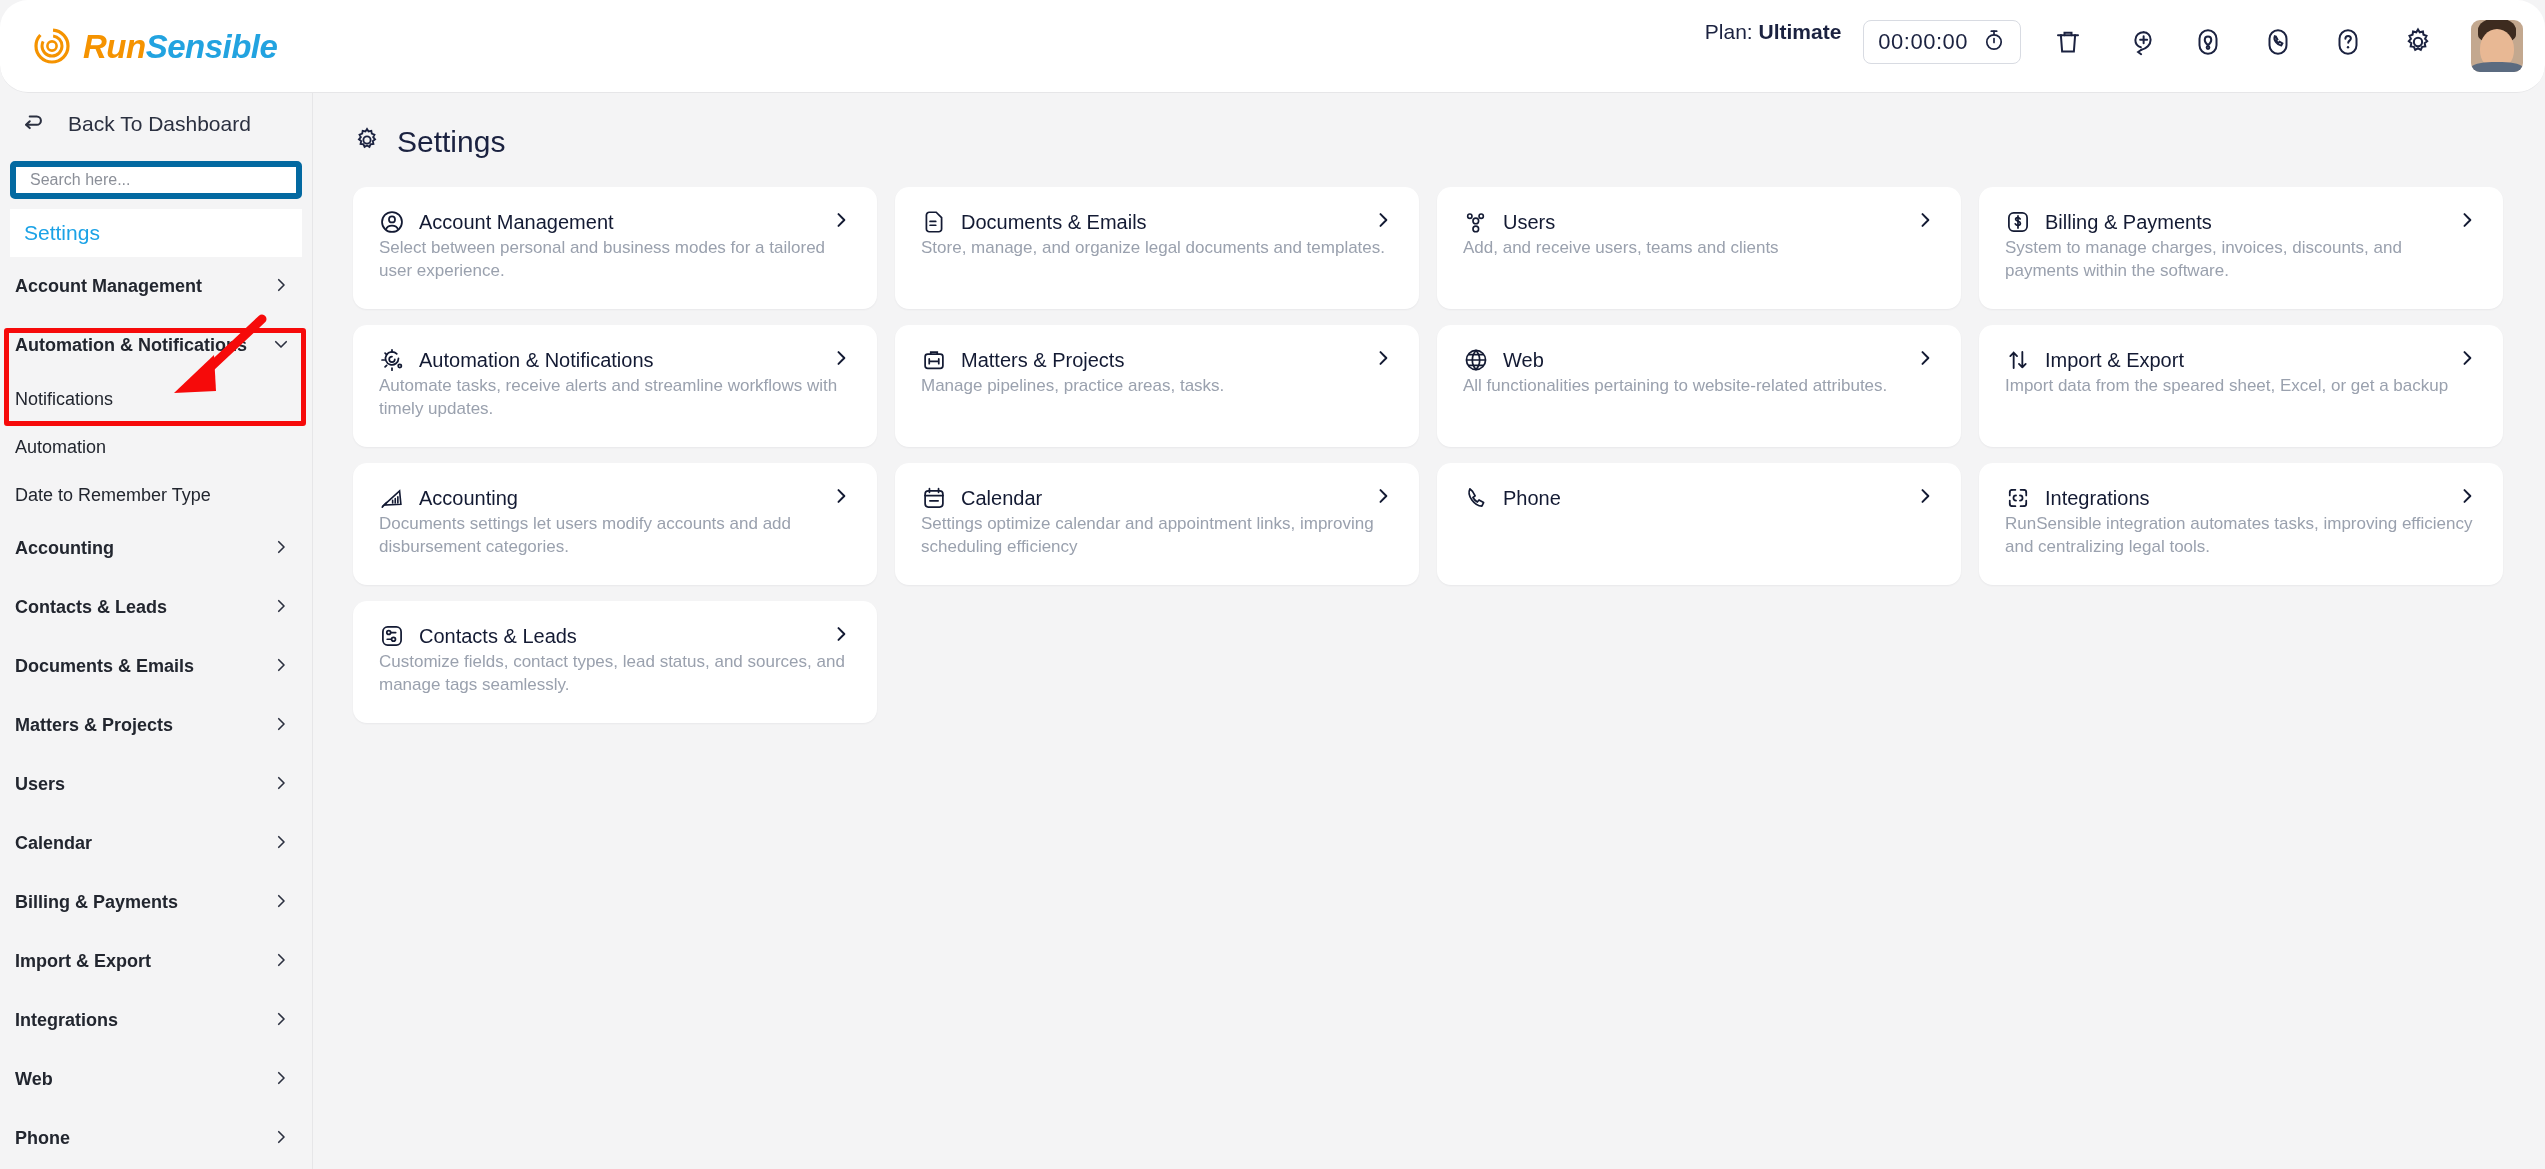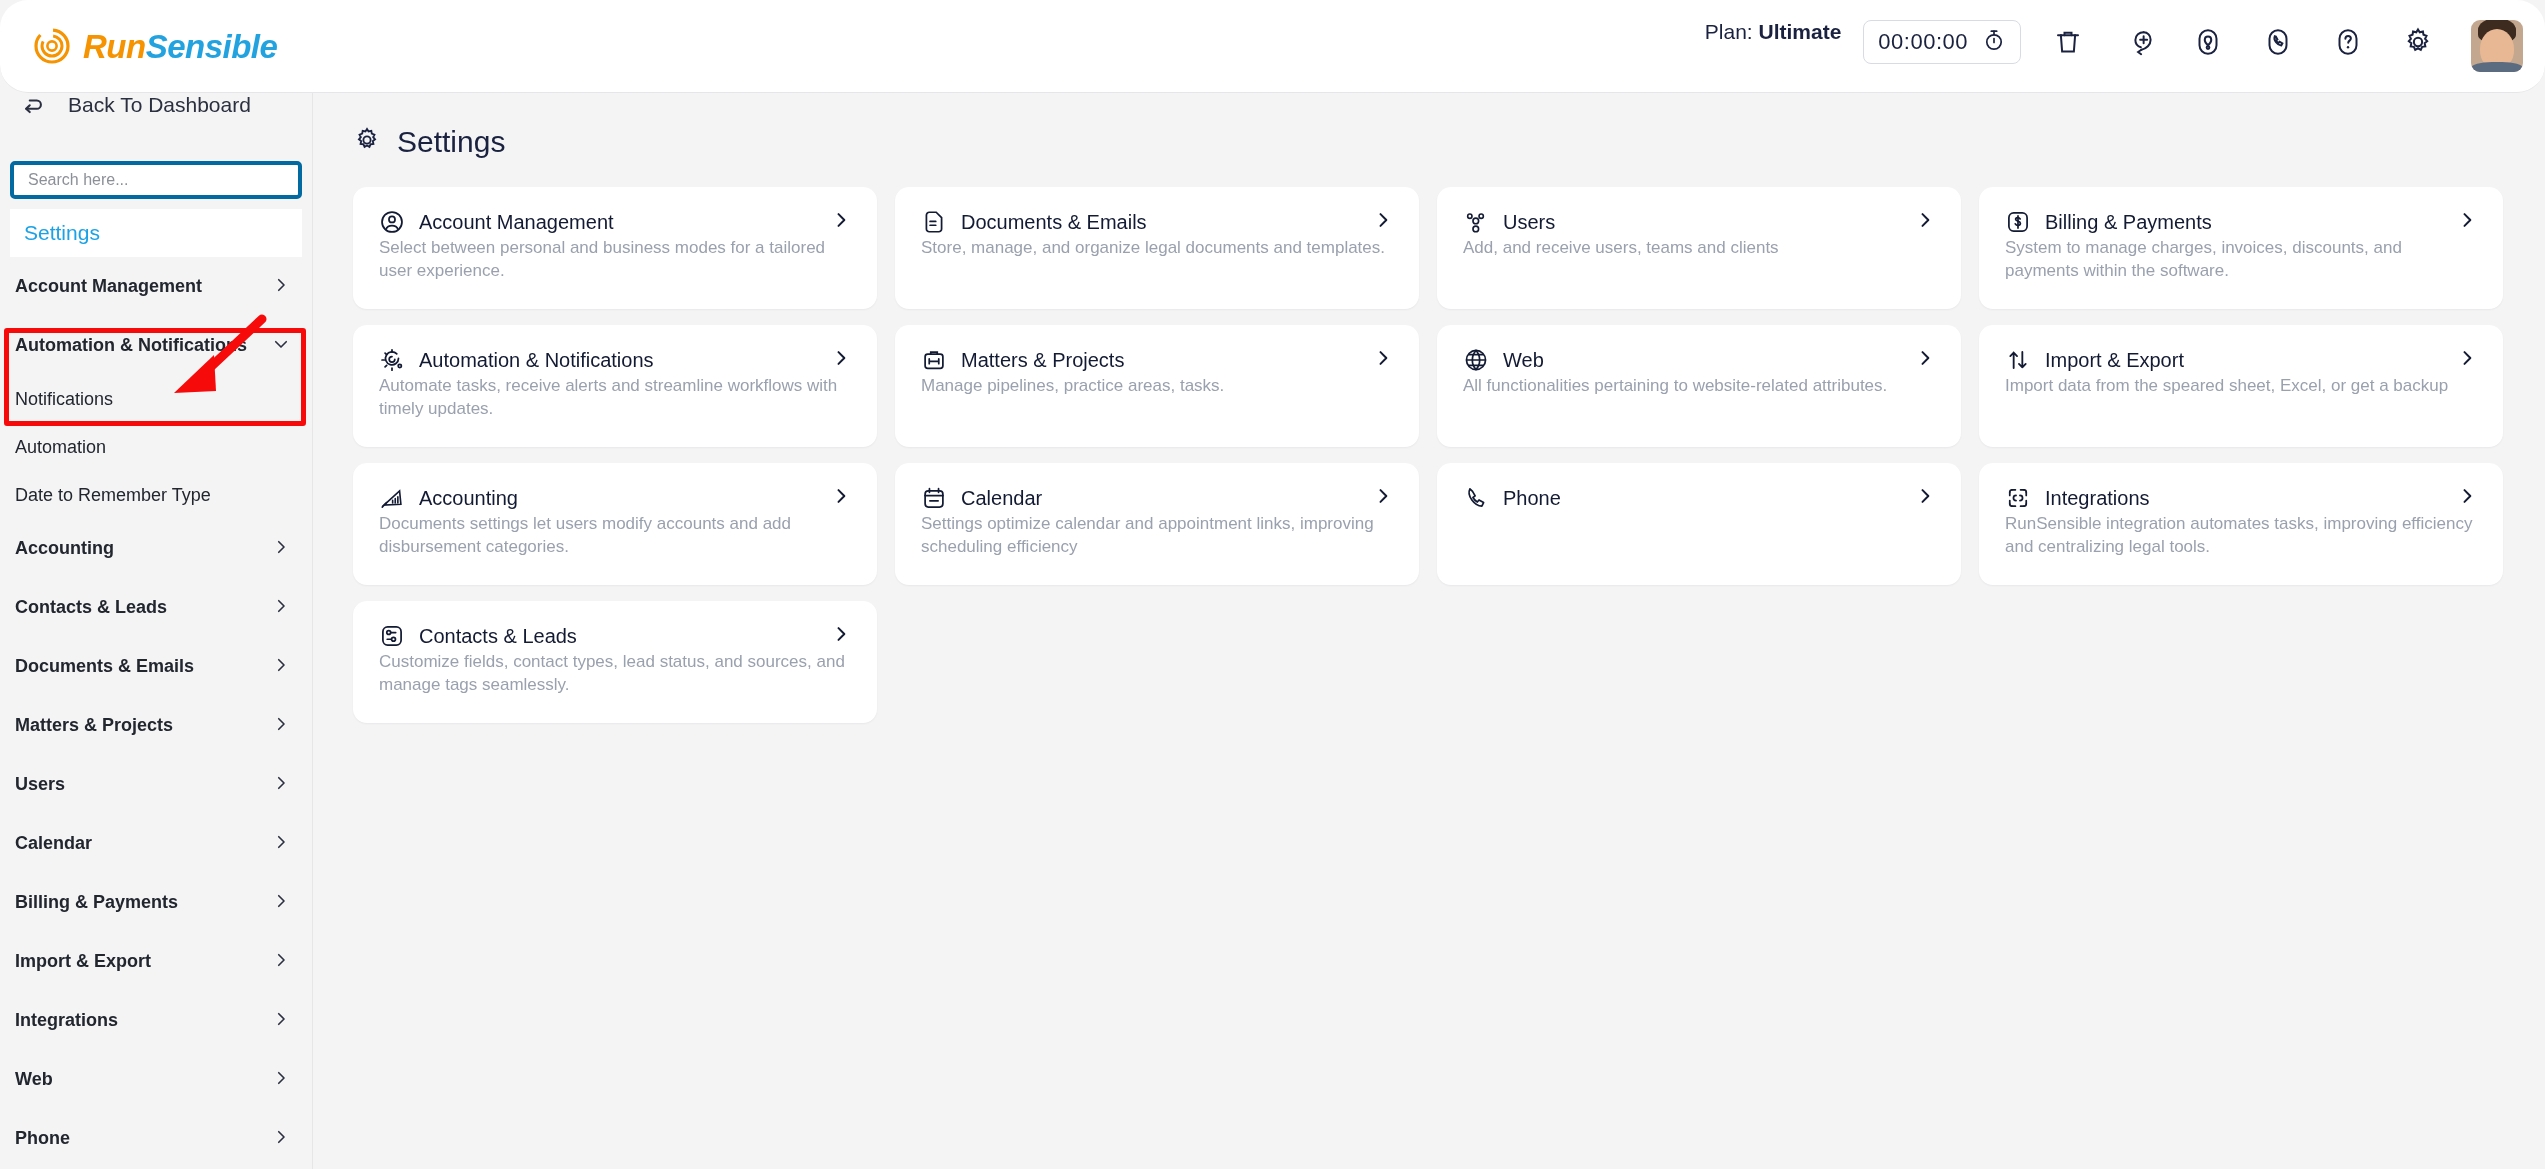--- a/index.html
+++ b/index.html
@@ -74,28 +74,28 @@
 
   
   .sidebar {
     position: absolute; left: 0; top: 93px;
     width: 313px; height: 1076px;
     background: #f4f4f5;
     border-right: 1px solid #e6e6e8;
     overflow: hidden;
   }
   .back-row {
-    display: flex; align-items: flex-start; gap: 22px;
+    display: flex; align-items: center; gap: 22px;
     height: 62px; padding-left: 20px;
   }
   .back-label { font-size: 21px; color: #2b3040; }
   .search-wrap { padding: 6px 10px 0 10px; }
   .search-input {
     width: 292px; height: 38px;
-    border: 4px solid #0369a1; border-radius: 5px;
+    border: 6px solid #0369a1; border-radius: 5px;
     background: #fff; padding: 0 14px;
     font-size: 16px; color: #4c1d95; outline: none;
     font-family: "Liberation Sans", sans-serif;
   }
   .search-input::placeholder { color: #8b8f98; }
   .nav-active {
     margin: 10px 10px 0 10px; width: 292px; height: 48px;
     background: #ffffff; display: flex; align-items: center;
     padding-left: 14px;
   }

